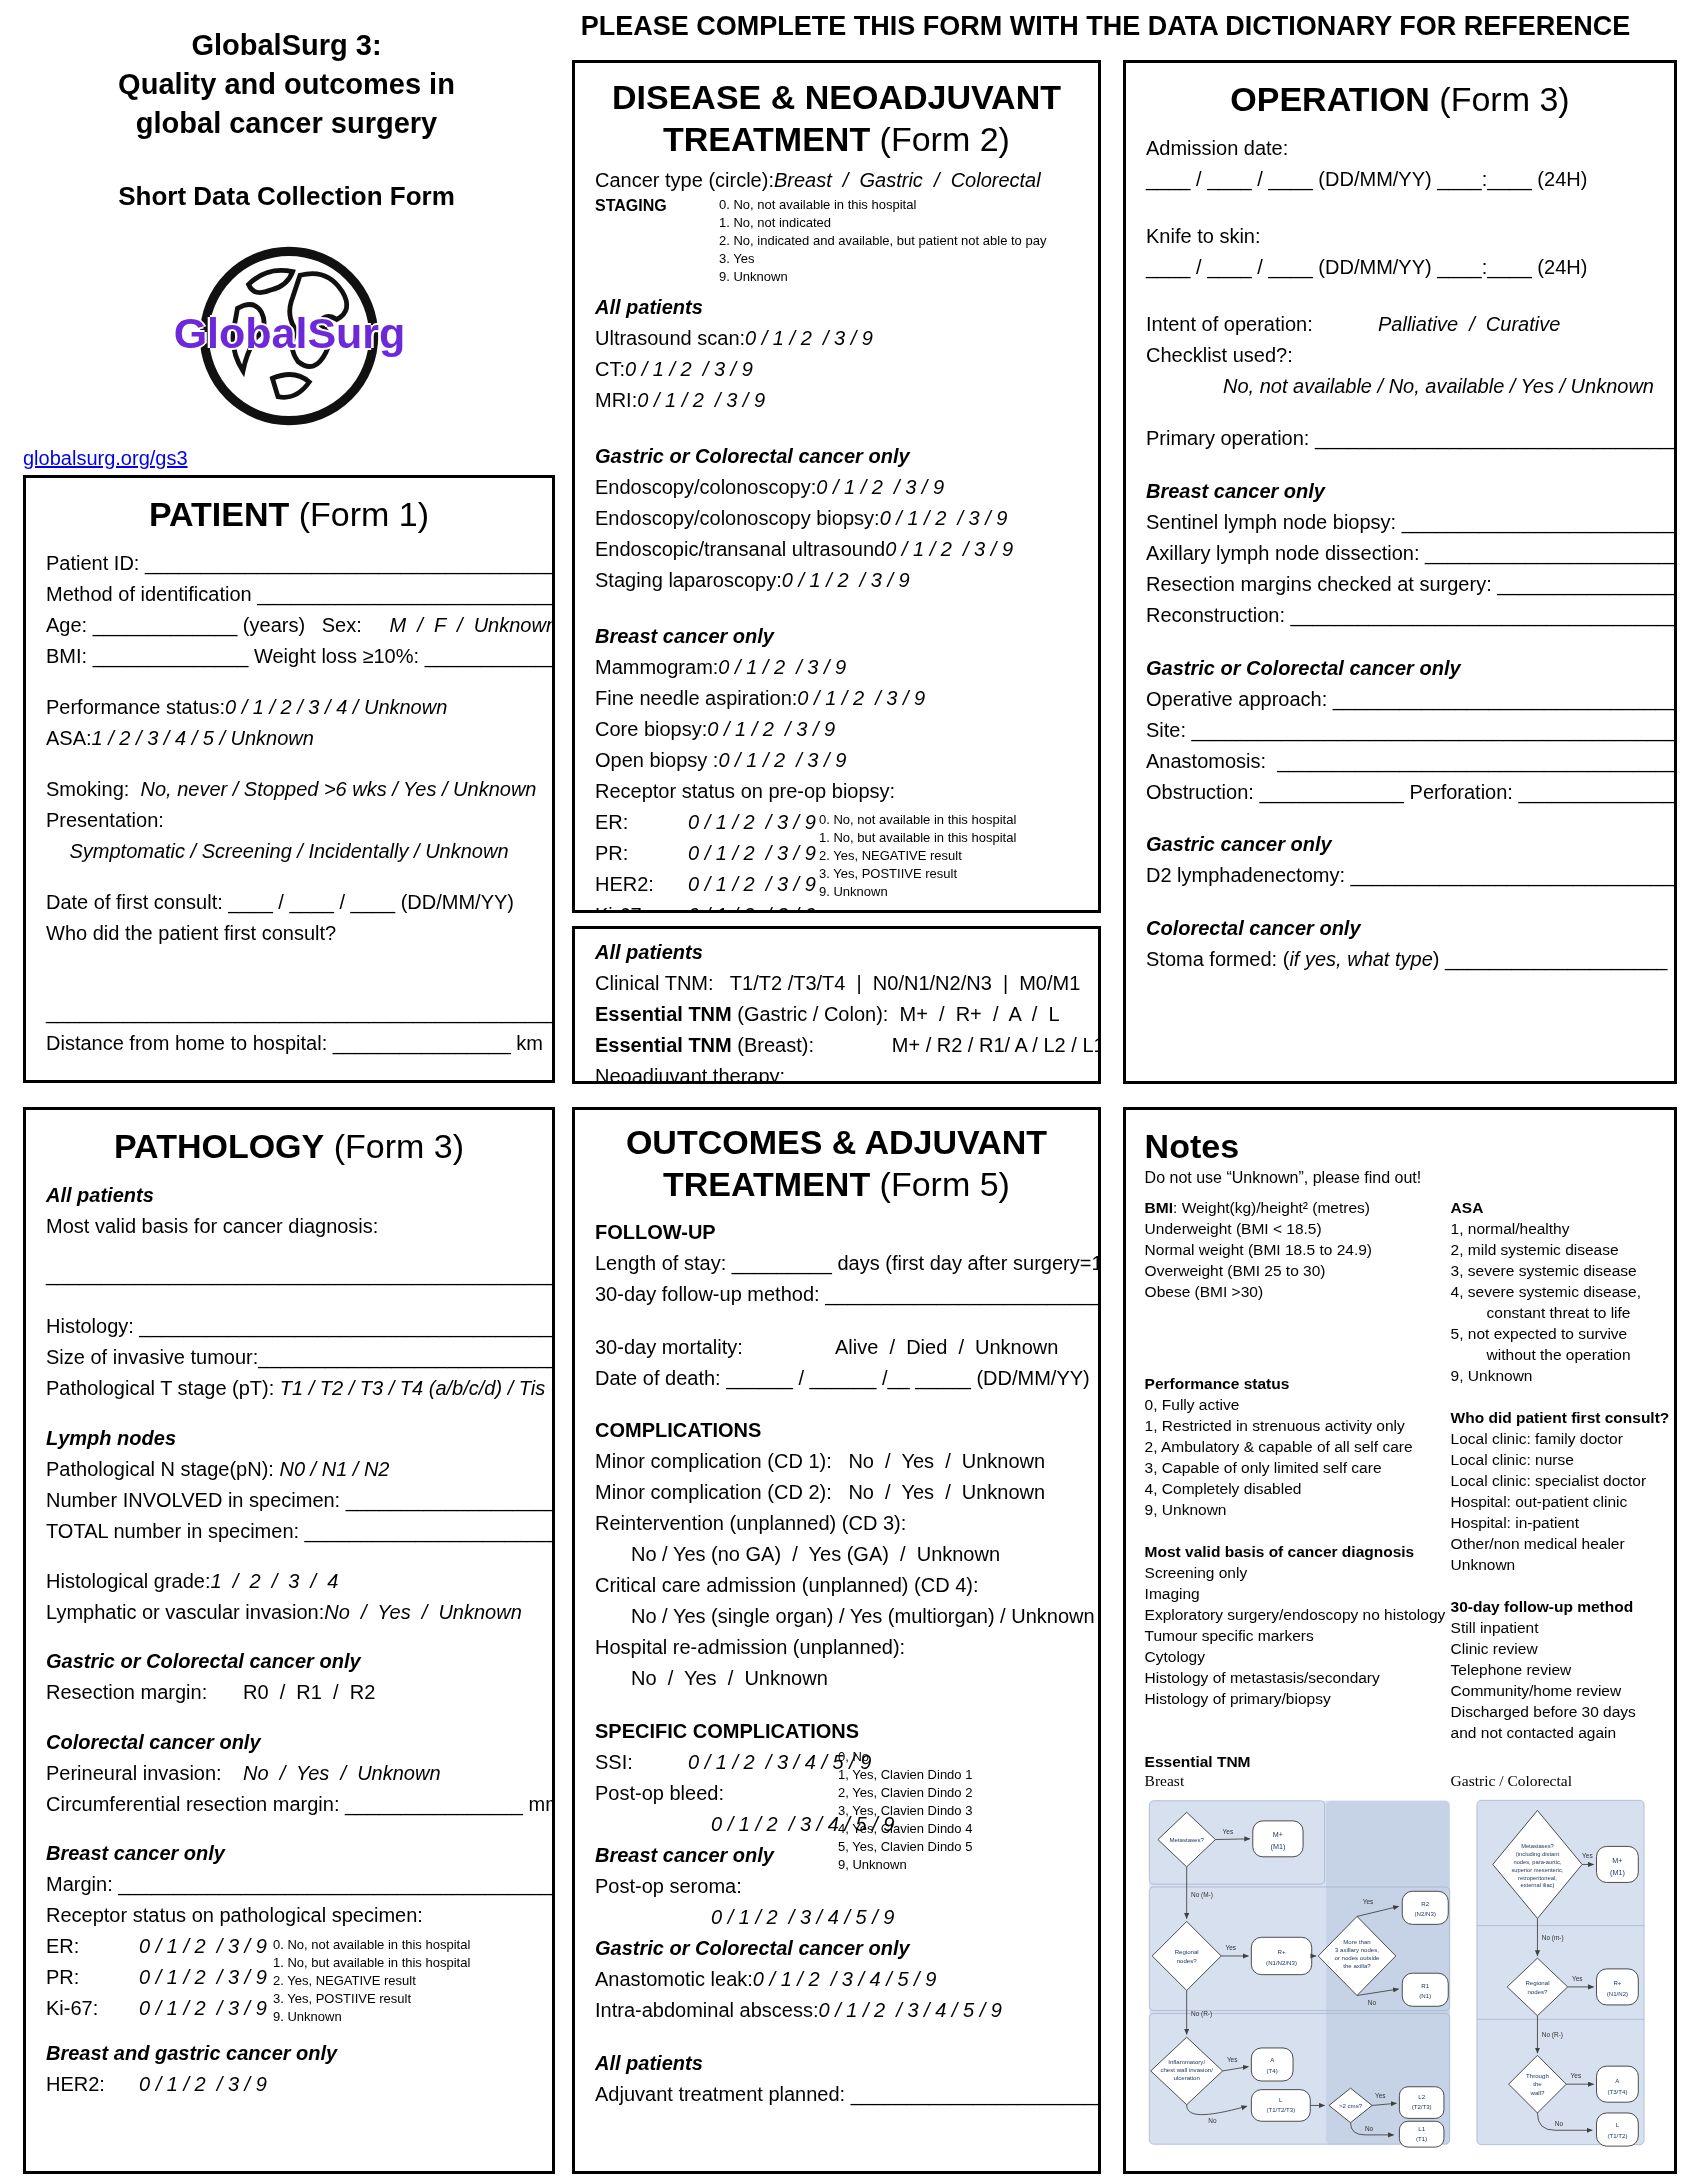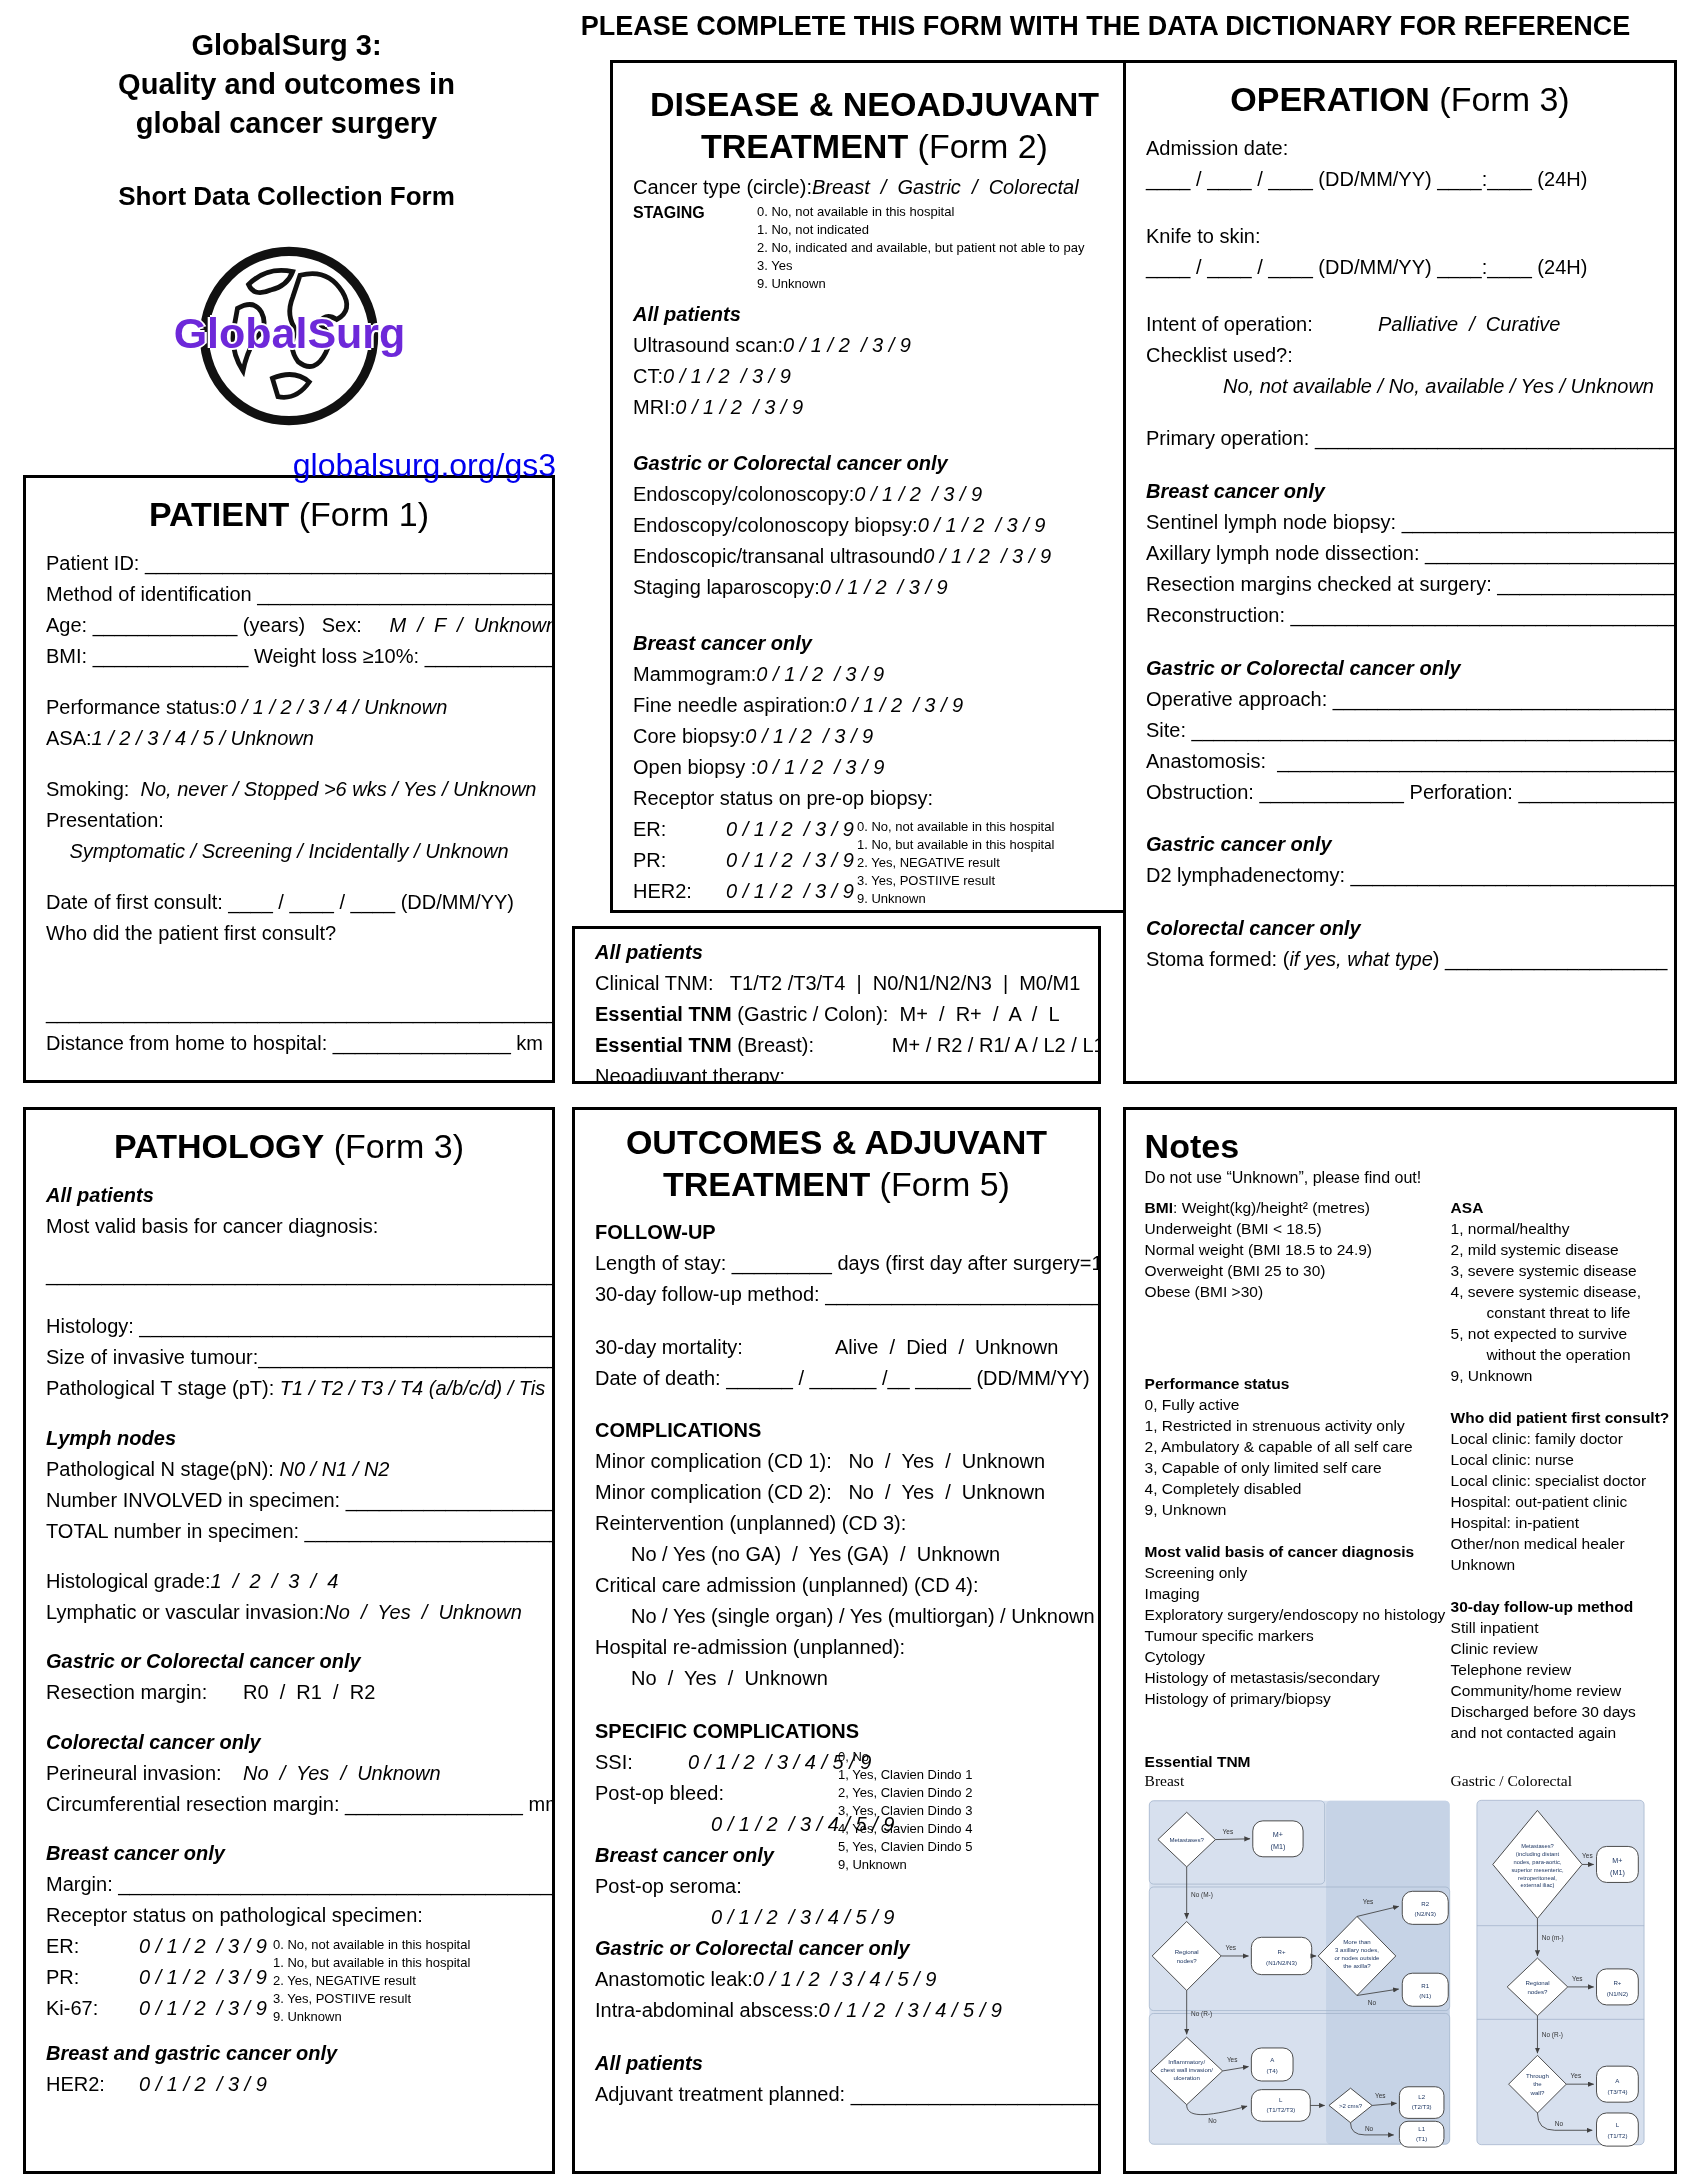--- a/index.html
+++ b/index.html
@@ -7,26 +7,26 @@
        font-family:"Liberation Sans",sans-serif;}
   .banner{position:absolute;left:541px;top:10.8px;width:1129px;text-align:center;
           font-weight:700;font-size:27px;}
   .hdr{position:absolute;left:39px;top:26px;width:495px;text-align:center;
        font-weight:700;font-size:29px;line-height:39px;}
   .hdr .sub{margin-top:34px;font-size:26px;}
   .globe{position:absolute;left:197px;top:244px;z-index:1;}
   .logotext{position:absolute;left:23px;top:309px;width:533px;text-align:center;
             font-size:43px;font-weight:700;color:#6d28d9;z-index:2;
             text-shadow:2.3px 0 0 #fff,-2.3px 0 0 #fff,0 2.3px 0 #fff,0 -2.3px 0 #fff;}
-  .sitelink{position:absolute;left:23px;top:447px;width:533px;text-align:right;
-            font-size:32px;color:#0000ee;z-index:3;}
+  .sitelink{position:absolute;left:23px;top:447px;width:533px;text-align:left;
+            font-size:20px;color:#0000ee;text-decoration:underline;z-index:3;}
   .box{position:absolute;background:#fff;border:3.1px solid #000;box-sizing:border-box;
        padding:12.4px 20px;overflow:hidden;}
   #patient-box{left:23px;top:475px;width:532px;height:608px;}
-  #form2-box{left:572px;top:60px;width:529px;height:853px;padding-top:17px;margin-left:38px;}
+  #form2-box{left:572px;top:60px;width:529px;height:853px;padding-top:10px;}
   #form2-lower{left:572px;top:926px;width:529px;height:158px;padding-top:7.7px;}
   #form3-box{left:1123px;top:60px;width:554px;height:1024px;}
   #pathology-box{left:23px;top:1107px;width:532px;height:1067px;}
   #outcomes-box{left:572px;top:1107px;width:529px;height:1067px;padding-top:7.7px;}
   #notes-box{left:1123px;top:1107px;width:554px;height:1067px;padding:15.5px 18.6px;}
   .ftitle{text-align:center;font-weight:700;font-size:34px;line-height:42px;margin:3.1px 0 12.4px;}
   .ftitle .nb{font-weight:400;}
   .ln{font-size:20px;line-height:31px;min-height:31px;white-space:pre;}
   .b{font-weight:700}.i{font-style:italic}.bi{font-weight:700;font-style:italic}
   .opt{font-style:italic}.r{font-style:normal!important}

